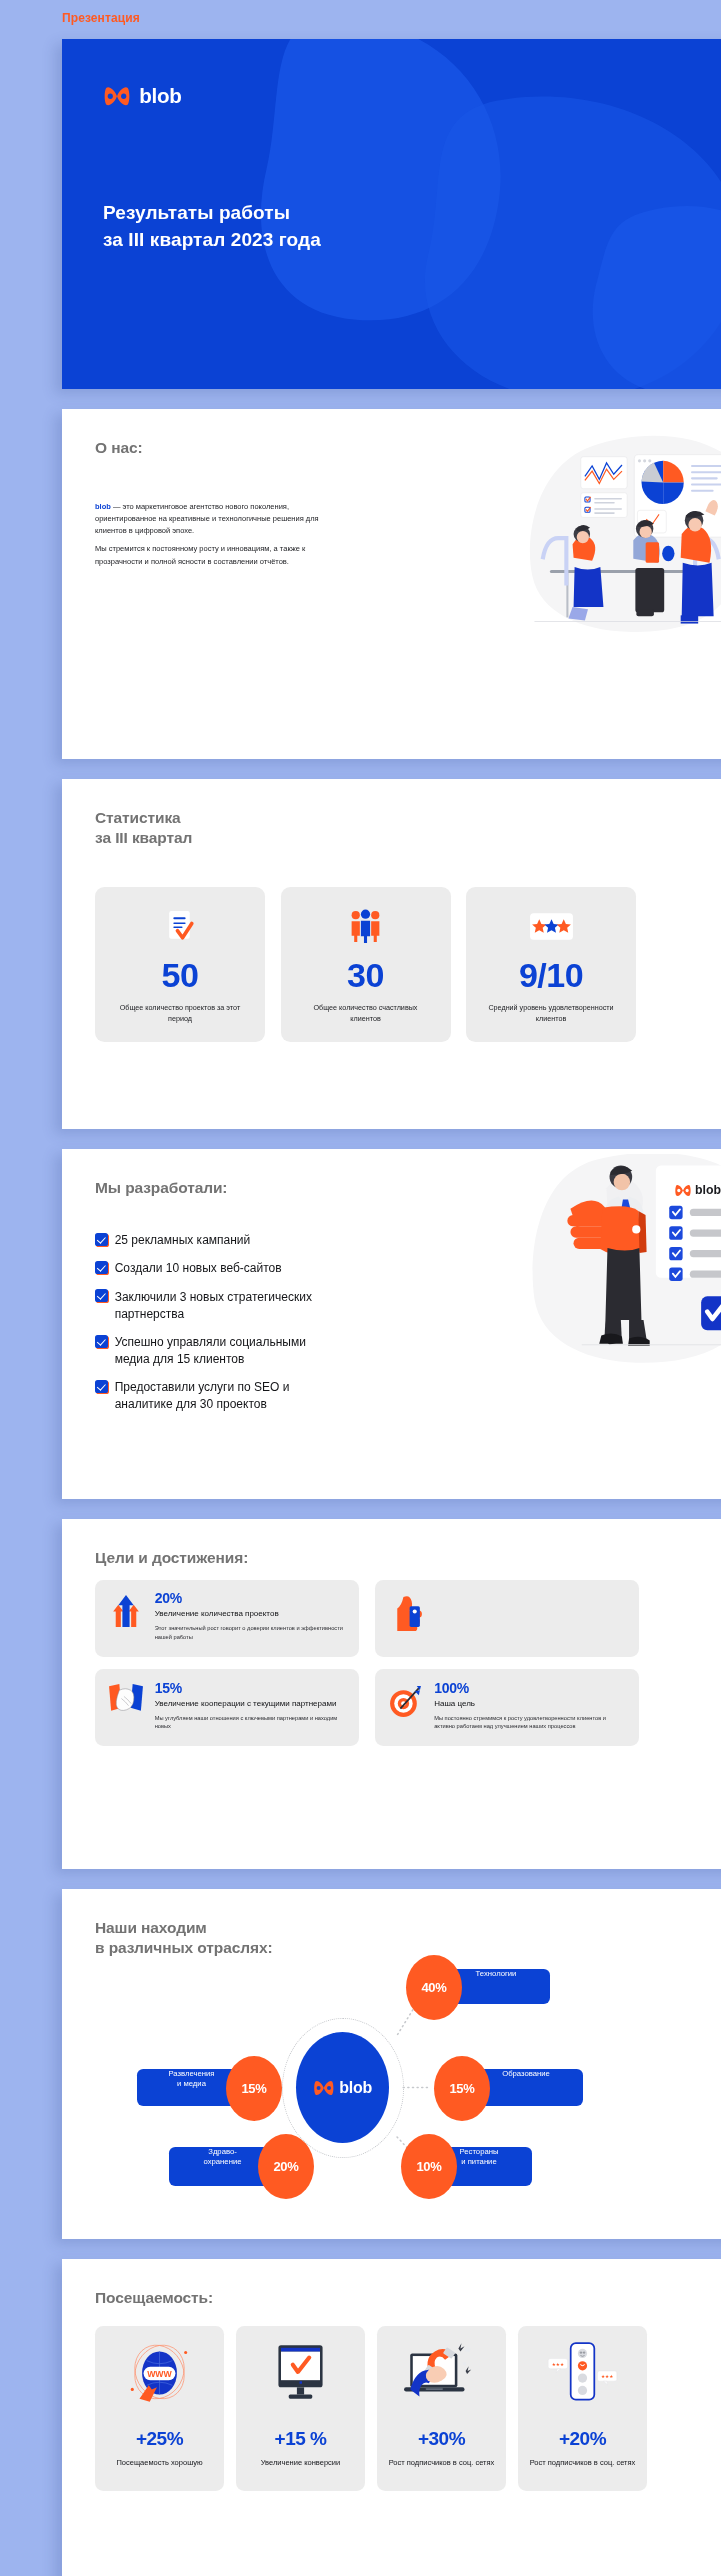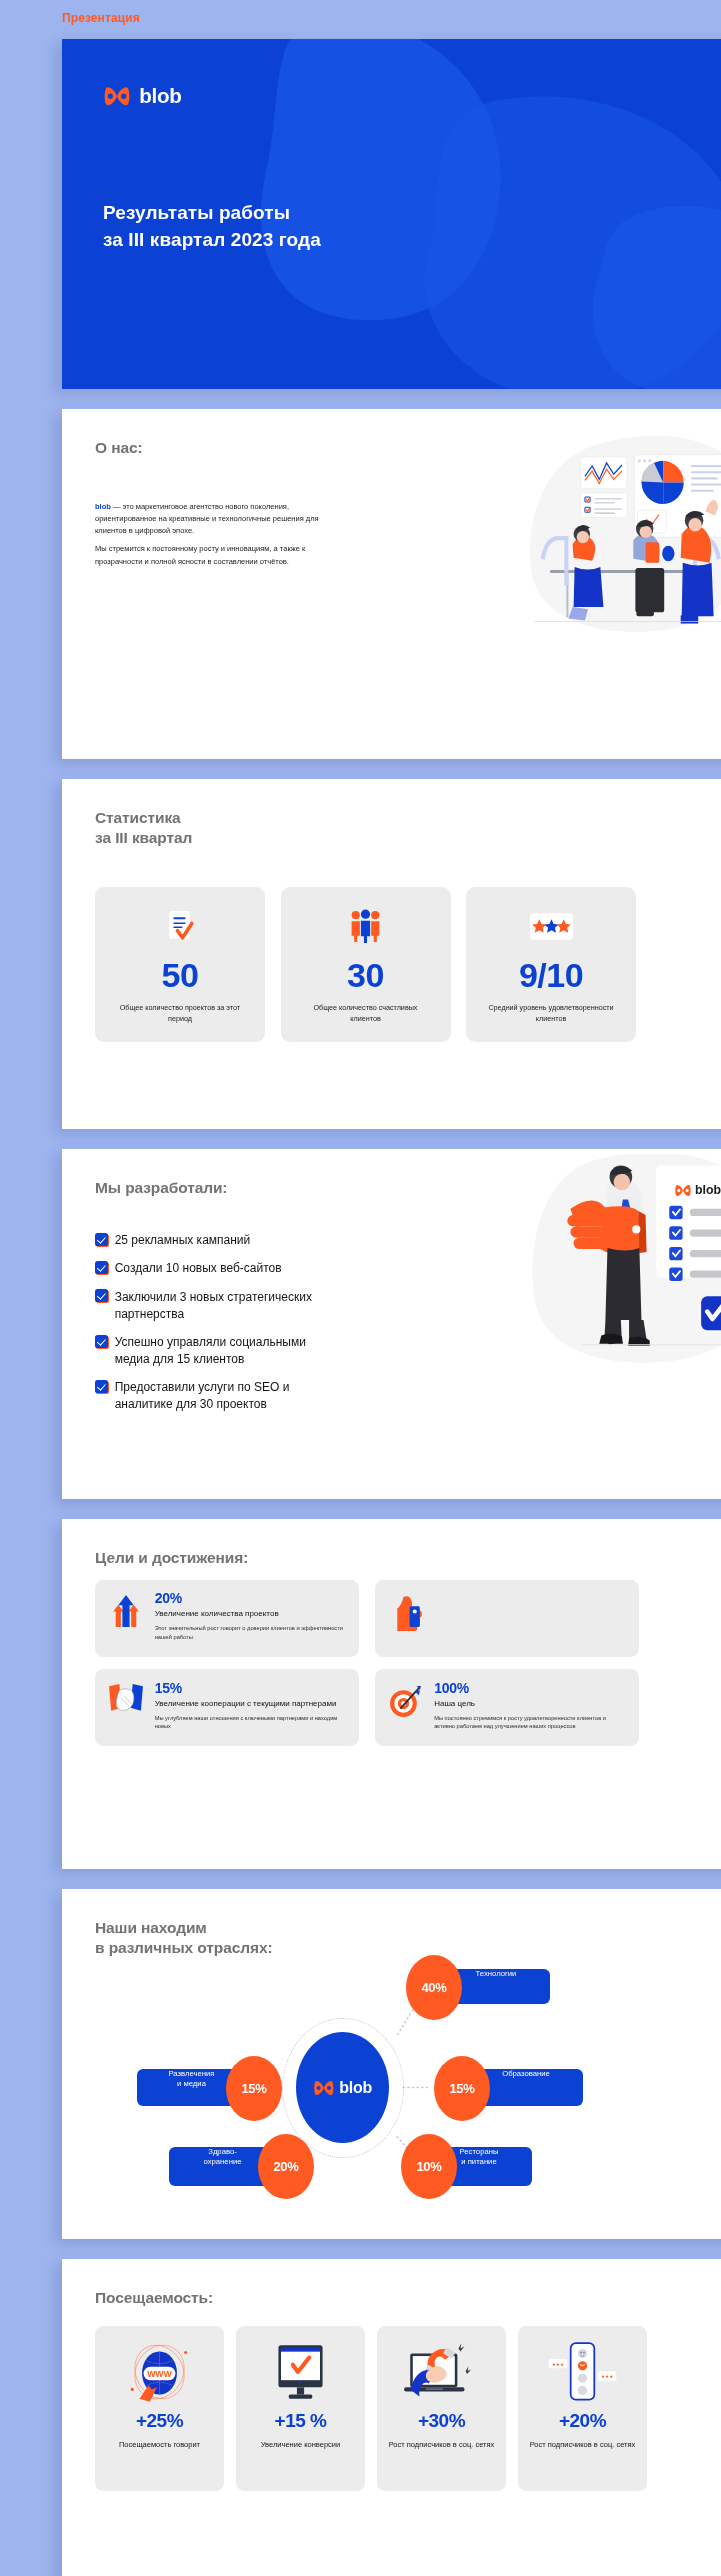--- a/index.html
+++ b/index.html
@@ -112,21 +112,21 @@
   }
   .connector { position: absolute; z-index: 1; }
 
   
   .traf-row { position: absolute; left: 33px; top: 67px; display: flex; gap: 12px; }
   .traf-card {
     width: 129px; height: 165px; background: #ececec; border-radius: 8.2px;
     display: flex; flex-direction: column; align-items: center; padding-top: 13.4px;
   }
   .traf-ico { height: 70px; width: 93px; display: flex; align-items: center; justify-content: center; }
-  .traf-num { margin-top: 1px; font-size: 19px; font-weight: 700; color: #0b42d4; letter-spacing: -0.5px; }
+  .traf-num { margin-top: 19px; font-size: 19px; font-weight: 700; color: #0b42d4; letter-spacing: -0.5px; }
   .traf-cap { margin-top: 7.2px; text-align: center; font-size: 7.5px; line-height: 1.4; color: #14151a; width: 108px; }
 </style>
 </head>
 <body>
 
 <div class="page-label">Презентация</div>
 
 <div class="deck">
 
   <section class="slide cover">
@@ -502,21 +502,21 @@
             <ellipse cx="75" cy="62" rx="34" ry="42" fill="#1334c7"></ellipse>
             <path d="M41 62 h68 M75 20 v84 M50 38 q25 12 50 0 M50 86 q25 -12 50 0" stroke="#4f73e0" stroke-width="1.2" fill="none"></path>
             <rect x="44" y="50" width="62" height="26" rx="13" fill="#fff"></rect>
             <text x="75" y="69" text-anchor="middle" font-family="Liberation Sans, sans-serif" font-size="17" font-weight="700" fill="#ff5a22">WWW</text>
             <path d="M36 112 l18 -26 l6 8 l10 -4 l-14 28 z" fill="#ff5a22"></path>
             <circle cx="126" cy="22" r="3" fill="#ff5a22"></circle>
             <circle cx="22" cy="94" r="3" fill="#ff5a22"></circle>
           </svg>
         </div>
         <div class="traf-num">+25%</div>
-        <div class="traf-cap">Посещаемость говорит</div>
+        <div class="traf-cap">Посещаемость хорошую</div>
       </div>
 
       <div class="traf-card">
         <div class="traf-ico">
           <svg width="77" height="66" viewBox="0 0 150 128" aria-hidden="true">
             <rect x="32" y="8" width="86" height="82" rx="5" fill="#2b3442"></rect>
             <rect x="37" y="20" width="76" height="56" fill="#fff"></rect>
             <rect x="37" y="13" width="76" height="7" fill="#1334c7"></rect>
             <path d="M60 46 l10 14 l22 -28" stroke="#ff5a22" stroke-width="8" fill="none" stroke-linecap="round" stroke-linejoin="round"></path>
             <rect x="68" y="90" width="14" height="14" fill="#2b3442"></rect>

